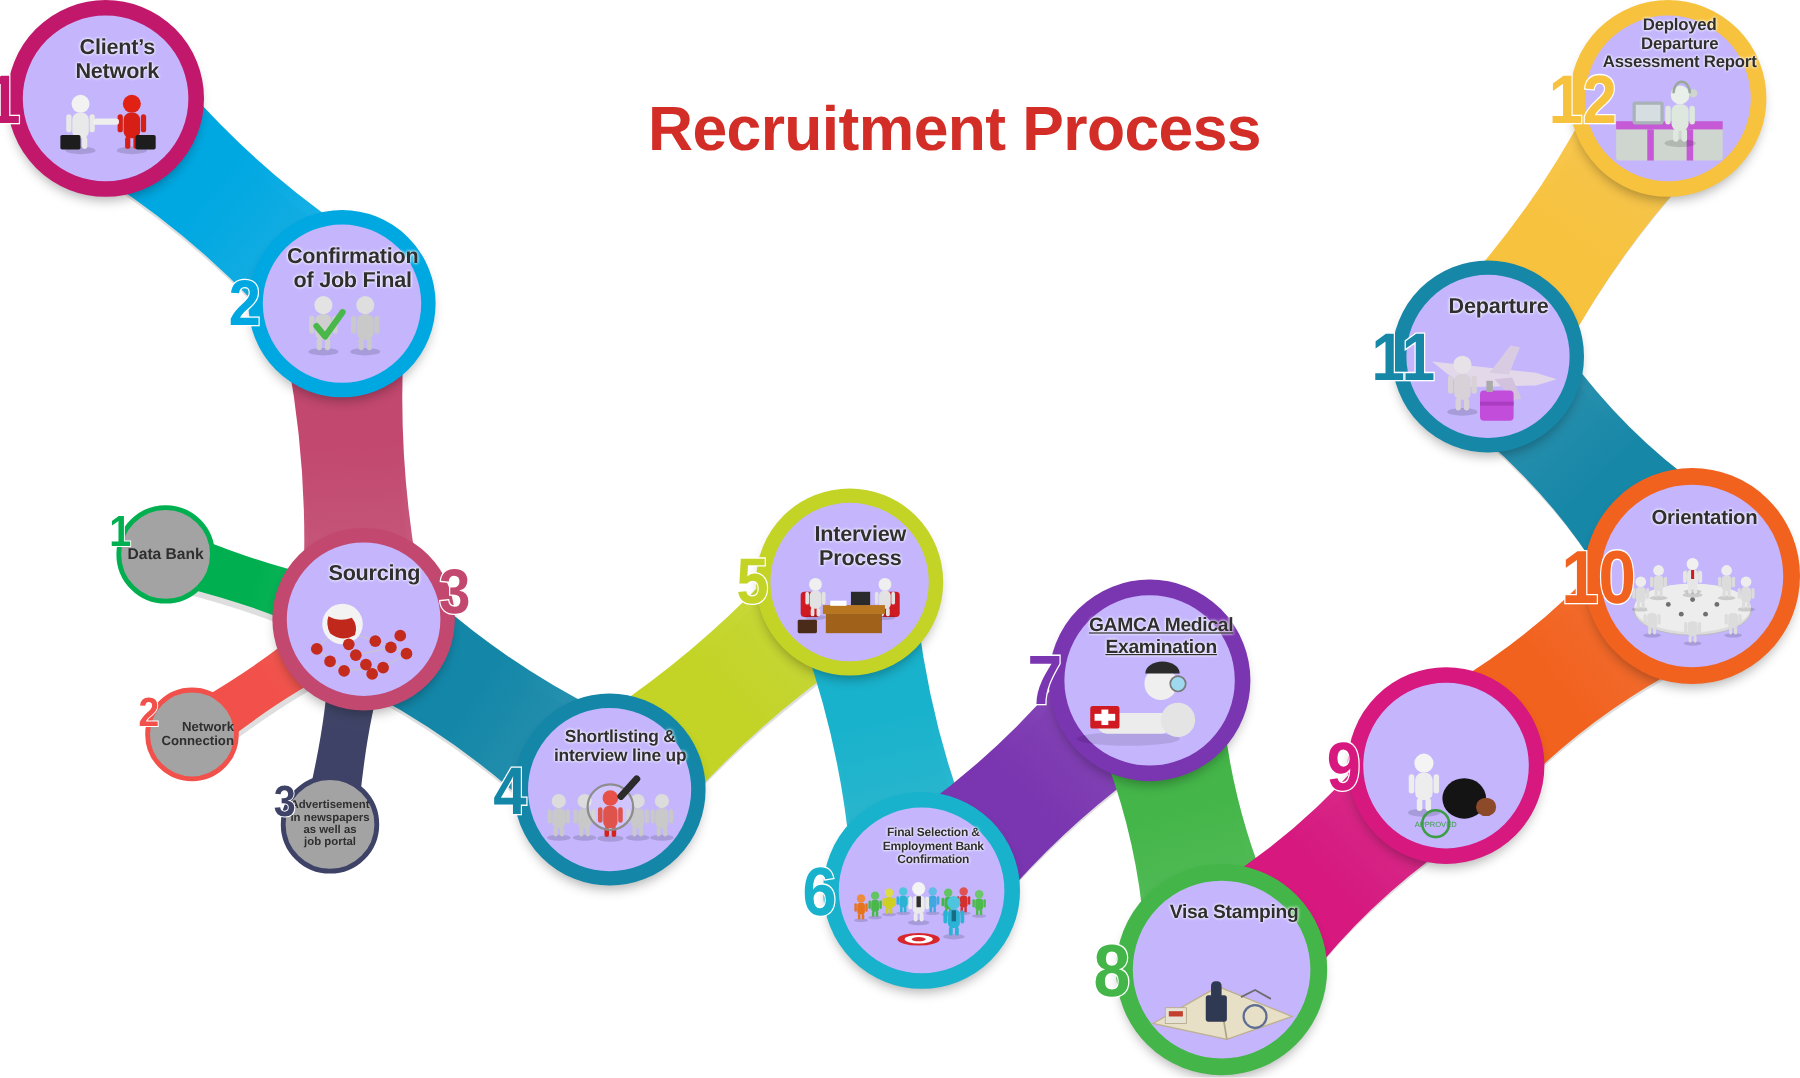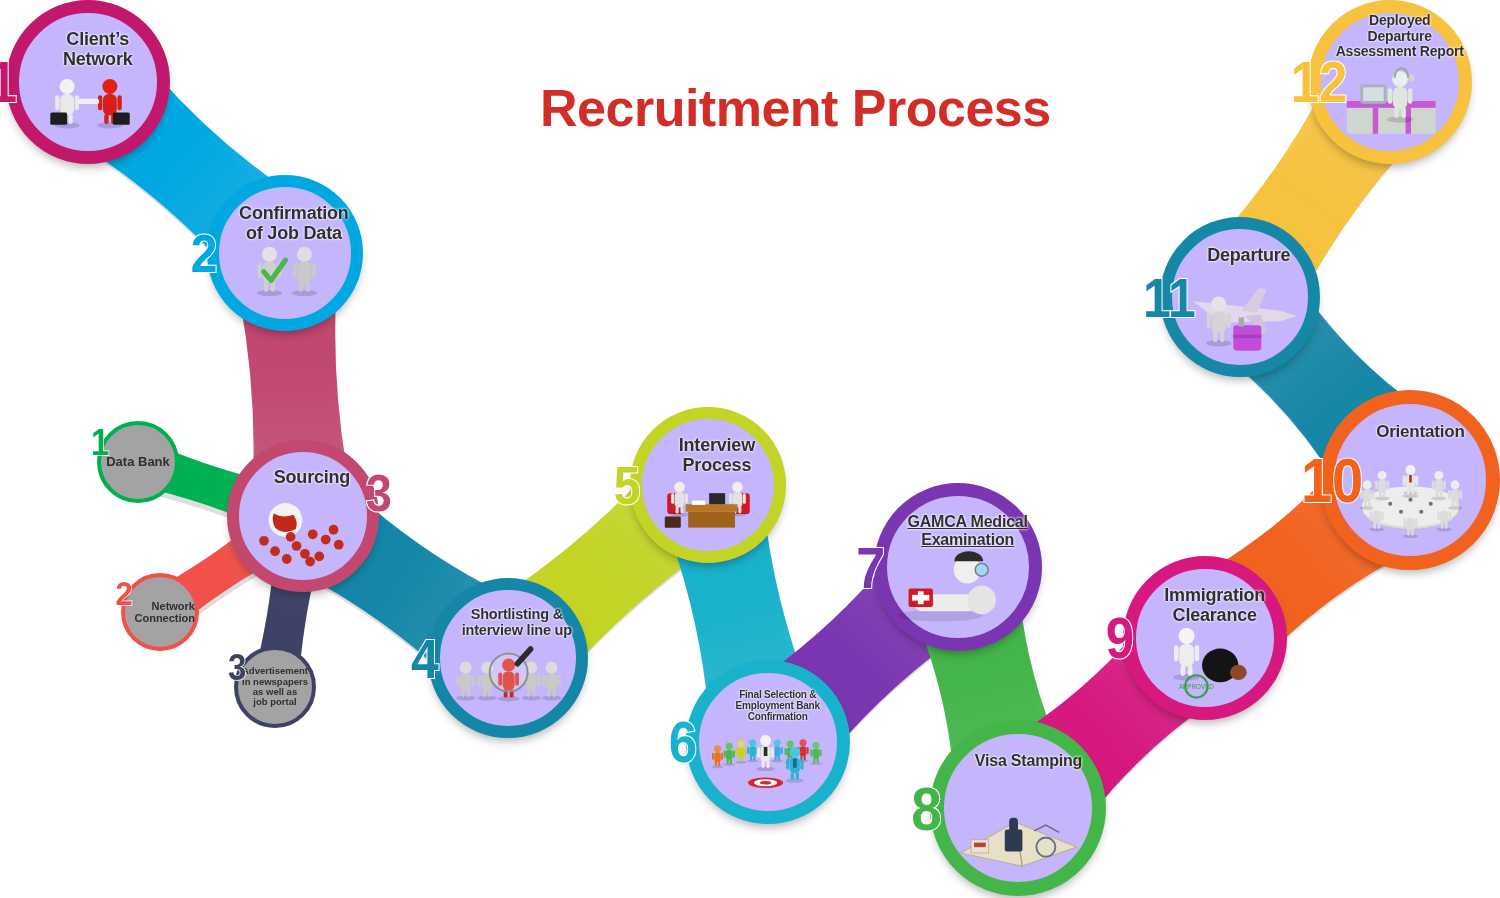--- a/index.html
+++ b/index.html
@@ -155,21 +155,21 @@
               <circle cx="0" cy="0" r="12" fill="#e02114"></circle>
             </g>
             <rect x="66" y="52" width="28" height="7" rx="3.5" fill="#efefef"></rect>
             <rect x="30" y="70" width="22" height="16" rx="2" fill="#1d1d1d"></rect>
             <rect x="112" y="70" width="22" height="16" rx="2" fill="#1d1d1d"></rect>
           </svg></div>
       </div>
       <div class="node" style="left: 207px; top: 175px; width: 156px; height: 156px; border: 12px solid rgb(0, 168, 226); box-shadow: rgba(0, 0, 0, 0.3) 0px 6px 10px -3px;">
         <div class="label" style="font-size: 18px; margin-top: 16px; width: 149.76px;">
           <div>Confirmation</div>
-          <div>of Job Data</div>
+          <div>of Job Final</div>
         </div>
         <div class="art" style="width: 117px; height: 80px; left: 8px; bottom: 8px;"><svg viewBox="0 0 140 110" width="117" height="80">
             <g transform="translate(48,32) scale(0.86)">
               <ellipse cx="0" cy="62" rx="20" ry="5" fill="rgba(0,0,0,.14)"></ellipse>
               <rect x="-11" y="12" width="22" height="34" rx="9" fill="#cfcfcf"></rect>
               <rect x="-9" y="44" width="7" height="16" rx="3.5" fill="#cfcfcf"></rect>
               <rect x="2" y="44" width="7" height="16" rx="3.5" fill="#cfcfcf"></rect>
               <rect x="-19" y="14" width="7" height="24" rx="3.5" fill="#cfcfcf"></rect>
               <rect x="12" y="14" width="7" height="24" rx="3.5" fill="#cfcfcf"></rect>
               <circle cx="0" cy="0" r="12" fill="#e3e3e3"></circle>
@@ -428,24 +428,20 @@
             <path d="M86 52 L96 112" stroke="#b2a588" stroke-width="2"></path>
             <rect x="26" y="76" width="24" height="18" fill="#e6e2d4" stroke="#b7ab8d"></rect>
             <rect x="30" y="80" width="16" height="6" fill="#c2402c"></rect>
             <circle cx="128" cy="86" r="13" fill="none" stroke="#5e6e93" stroke-width="2.5"></circle>
             <path d="M112 64 l16 -8 l18 10" fill="none" stroke="#6d6d6d" stroke-width="2"></path>
             <rect x="72" y="62" width="24" height="30" rx="3" fill="#2f3a52"></rect>
             <rect x="78" y="46" width="12" height="20" rx="5" fill="#2f3a52"></rect>
           </svg></div>
       </div>
       <div class="node" style="left: 1123px; top: 556px; width: 164px; height: 164px; border: 13px solid rgb(214, 24, 127); box-shadow: rgba(0, 0, 0, 0.3) 0px 6px 10px -3px;">
-        <div class="label" style="font-size: 18px; margin-top: 16px; width: 157.44px;">
-          <div>Immigration</div>
-          <div>Clearance</div>
-        </div>
         <div class="art" style="width: 123px; height: 84px; left: 8px; bottom: 8px;"><svg viewBox="0 0 150 120" width="123" height="84">
             <g transform="translate(48,30) scale(0.95)">
               <ellipse cx="0" cy="62" rx="20" ry="5" fill="rgba(0,0,0,.14)"></ellipse>
               <rect x="-11" y="12" width="22" height="34" rx="9" fill="#ededed"></rect>
               <rect x="-9" y="44" width="7" height="16" rx="3.5" fill="#ededed"></rect>
               <rect x="2" y="44" width="7" height="16" rx="3.5" fill="#ededed"></rect>
               <rect x="-19" y="14" width="7" height="24" rx="3.5" fill="#ededed"></rect>
               <rect x="12" y="14" width="7" height="24" rx="3.5" fill="#ededed"></rect>
               <circle cx="0" cy="0" r="12" fill="#f4f4f4"></circle>
             </g>

